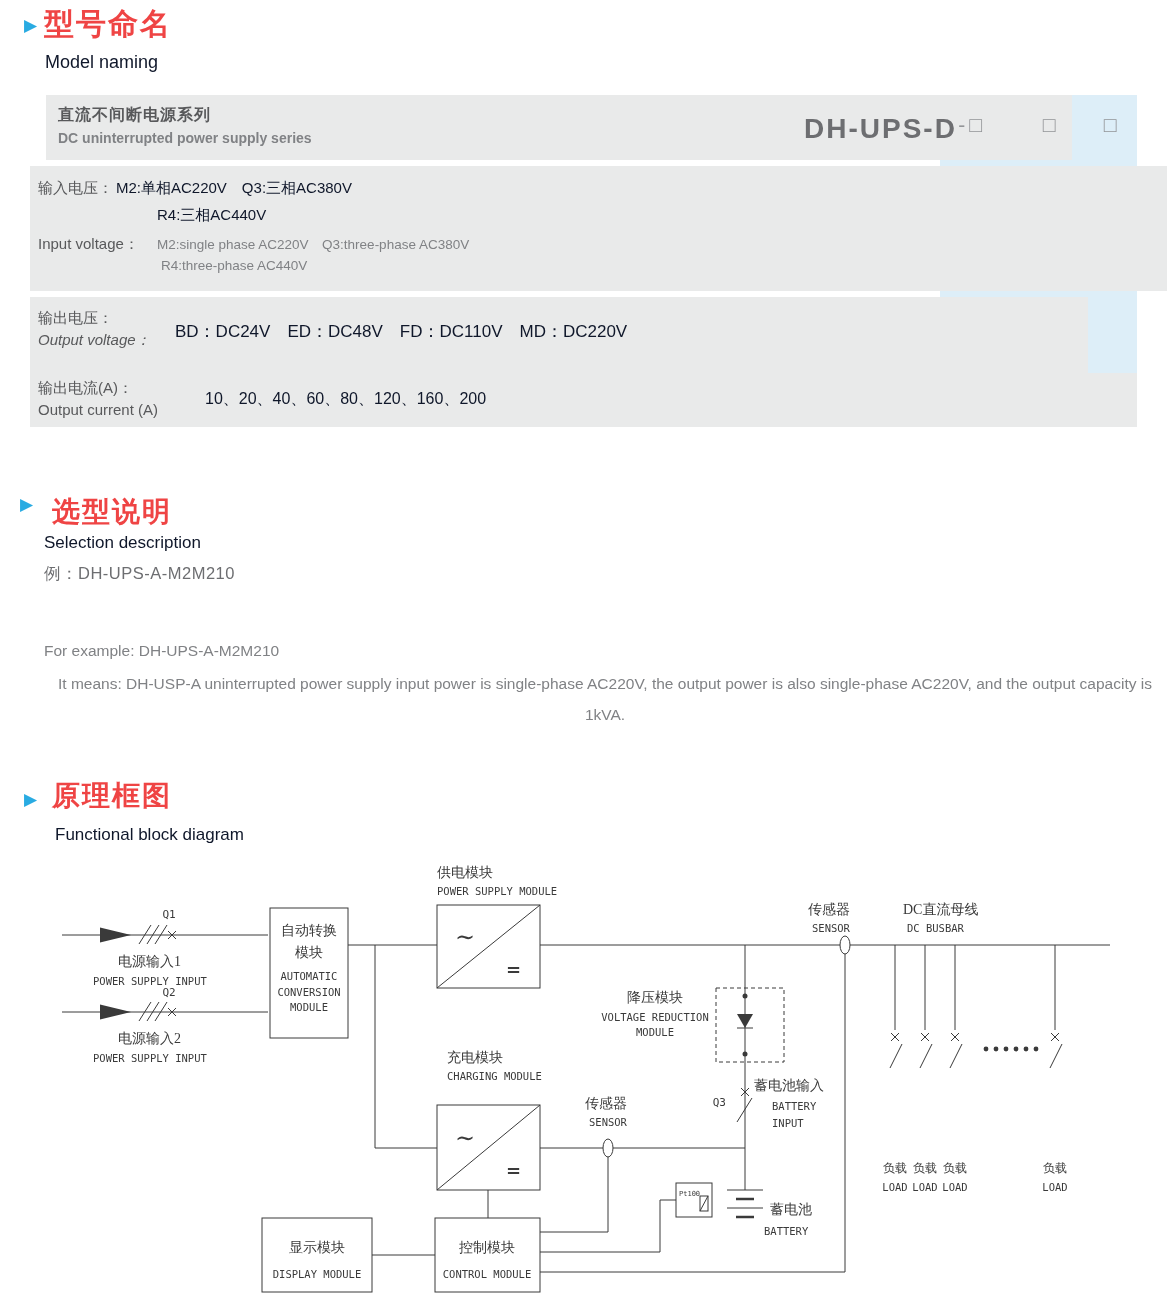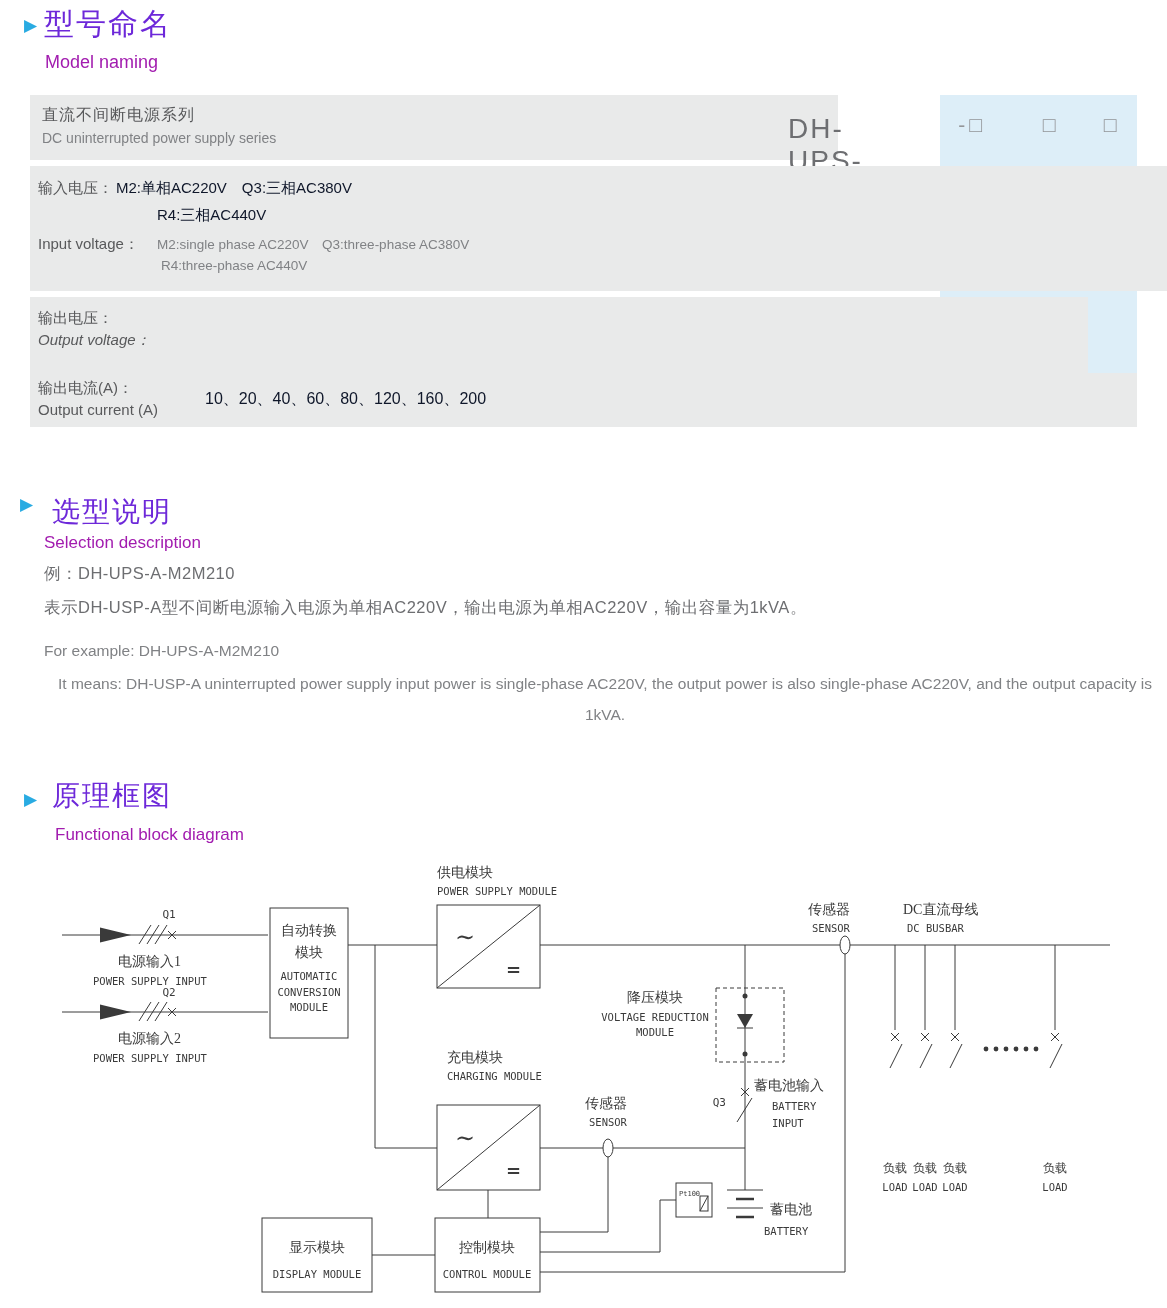--- a/index.html
+++ b/index.html
@@ -3,23 +3,23 @@
 <meta charset="utf-8">
 <style>
   * { margin:0; padding:0; box-sizing:border-box; }
   html,body { background:#ffffff; }
   body { font-family:"Liberation Sans","DejaVu Sans",sans-serif; color:#58595b; }
   .page { position:relative; width:1167px; height:1308px; background:#fff; overflow:hidden; }
   .abs { position:absolute; }
 
   
   .bullet { color:#29abe2; font-size:17px; line-height:1; }
-  .title-zh { color:#6d28d9; font-size:30px; font-weight:400; letter-spacing:2px; }
+  .title-zh { color:#ef4444; font-size:30px; font-weight:700; letter-spacing:2px; }
   .title-zh.s2 { font-size:28px; }
-  .title-en { color:#a21caf; font-size:18px; font-weight:400; }
+  .title-en { color:#0f172a; font-size:18px; font-weight:400; }
   .title-en.s2 { font-size:17px; }
 
   
   .band-blue { background:#ddeef8; }
   .row-gray  { background:#e9eaea; }
   .cell-zh { font-size:16px; color:#58595b; letter-spacing:1px; }
   .cell-en { font-size:14px; color:#808285; }
   .lbl-zh  { font-size:15px; color:#58595b; }
   .val-zh  { font-size:15px; color:#0f172a; }
   .val-en  { font-size:13.5px; color:#808285; }
@@ -45,55 +45,55 @@
 
 <div class="page">
 
   <span class="abs bullet" style="left:24px;top:17px;">▶</span>
   <div class="abs title-zh" style="left:44px;top:4px;">型号命名</div>
   <div class="abs title-en" style="left:45px;top:52px;">Model naming</div>
 
   <div class="abs" style="left:30px;top:95px;width:1107px;height:332px;">
     <div class="abs band-blue" style="left:910px;top:0;width:197px;height:278px;"></div>
 
-    <div class="abs row-gray" style="left:0;top:0;width:808px;height:65px;">
+    <div class="abs row-gray" style="left:16px;top:0;width:1026px;height:65px;font-weight:bold;">
       <div class="abs cell-zh" style="left:12px;top:10px;">直流不间断电源系列</div>
       <div class="abs cell-en" style="left:12px;top:35px;">DC uninterrupted power supply series</div>
       <div class="abs model-code" style="left:758px;top:18px;">DH-UPS-D</div>
     </div>
     <div class="abs code-box" style="left:942px;top:18px;">-□</div>
     <div class="abs code-box" style="left:1021px;top:18px;">□</div>
     <div class="abs code-box" style="left:1082px;top:18px;">□</div>
 
     <div class="abs row-gray" style="left:0;top:71px;width:1164px;height:125px;">
       <div class="abs lbl-zh" style="left:8px;top:13px;">输入电压：</div>
       <div class="abs val-zh" style="left:86px;top:13px;">M2:单相AC220V　Q3:三相AC380V</div>
       <div class="abs val-zh" style="left:127px;top:40px;">R4:三相AC440V</div>
       <div class="abs lbl-zh" style="left:8px;top:69px;">Input voltage：</div>
       <div class="abs val-en" style="left:127px;top:70px;text-align:right;">M2:single phase AC220V　Q3:three-phase AC380V</div>
       <div class="abs val-en" style="left:131px;top:92px;">R4:three-phase AC440V</div>
     </div>
 
     <div class="abs row-gray" style="left:0;top:202px;width:1058px;height:90px;">
       <div class="abs lbl-zh" style="left:8px;top:12px;">输出电压：</div>
       <div class="abs lbl-zh" style="left:8px;top:34px;font-style:italic;">Output voltage：</div>
+      <div class="abs val-zh" style="left:145px;top:23px;font-size:17px;">BD：DC24V　ED：DC48V　FD：DC110V　MD：DC220V</div>
     </div>
 
     <div class="abs row-gray" style="left:0;top:278px;width:1107px;height:54px;">
       <div class="abs lbl-zh" style="left:8px;top:6px;">输出电流(A)：</div>
       <div class="abs lbl-zh" style="left:8px;top:28px;">Output current (A)</div>
       <div class="abs val-zh" style="left:175px;top:16px;font-size:16px;">10、20、40、60、80、120、160、200</div>
     </div>
   </div>
 
   <span class="abs bullet" style="left:20px;top:496px;">▶</span>
   <div class="abs title-zh s2" style="left:52px;top:482px;margin-top:11px;">选型说明</div>
   <div class="abs title-en s2" style="left:44px;top:533px;">Selection description</div>
   <div class="abs body-zh" style="left:44px;top:563px;">例：DH-UPS-A-M2M210</div>
-  <div class="abs body-zh" style="left:44px;top:597px;">表示DH-USP-A型不间断电源输入电源为单相AC220V，输出电源为单相AC220V，输出容量为1kVA。</div>
   <div class="abs body-en" style="left:44px;top:642px;">For example: DH-UPS-A-M2M210</div>
   <div class="abs body-en desc-en" style="left:44px;top:668px;text-align:center;">It means: DH-USP-A uninterrupted power supply input power is single-phase AC220V, the output power is also single-phase AC220V, and the output capacity is 1kVA.</div>
 
   <span class="abs bullet" style="left:24px;top:791px;">▶</span>
   <div class="abs title-zh s2" style="left:52px;top:777px;">原理框图</div>
   <div class="abs title-en s2" style="left:55px;top:825px;">Functional block diagram</div>
 
   <svg class="abs" style="left:0;top:850px;" width="1167" height="458" viewBox="0 850 1167 458">
 
     <g stroke="#3a3a3a" stroke-width="1" fill="none">

